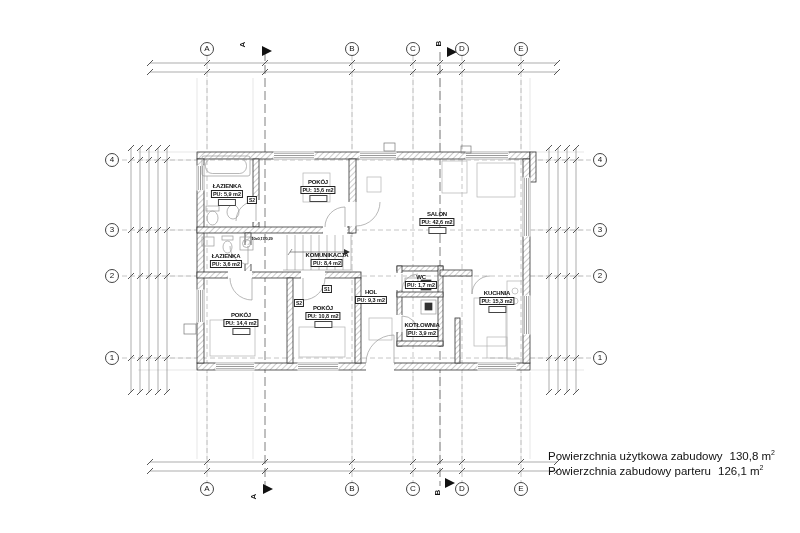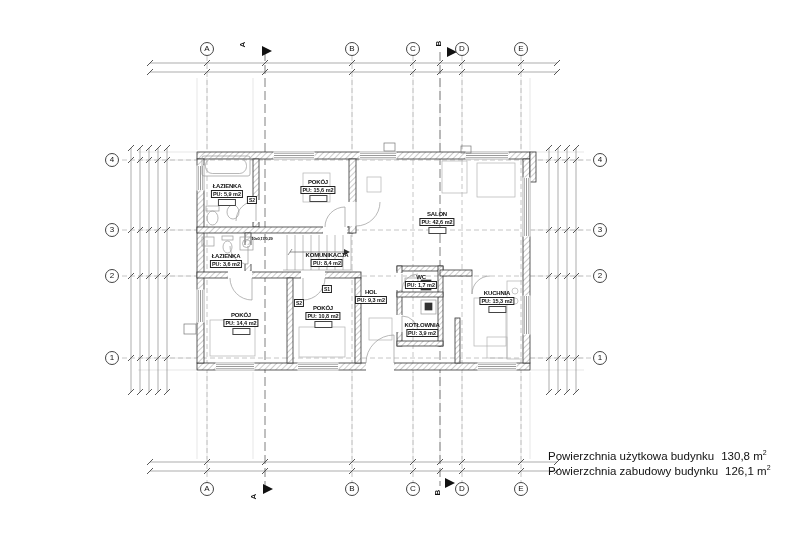--- a/index.html
+++ b/index.html
@@ -425,21 +425,21 @@
   </div>
 
   <div class="tag" style="left:252px;top:200px">S2</div>
   <div class="tag" style="left:327px;top:289px">S1</div>
   <div class="tag" style="left:299px;top:303px">S2</div>
 
   <div class="stairs-note" style="left:262px;top:238px">10x0,17/0,29</div>
 
   <div class="summary">
     <div class="row">
-      <span>Powierzchnia użytkowa budynku</span><span class="val">130,8</span>
+      <span>Powierzchnia użytkowa zabudowy</span><span class="val">130,8</span>
       <span>m</span><sup>2</sup>
     </div>
     <div class="row">
-      <span>Powierzchnia zabudowy budynku</span><span class="val">126,1</span>
+      <span>Powierzchnia zabudowy parteru</span><span class="val">126,1</span>
       <span>m</span><sup>2</sup>
     </div>
   </div>
 </div>
 
 </body></html>

